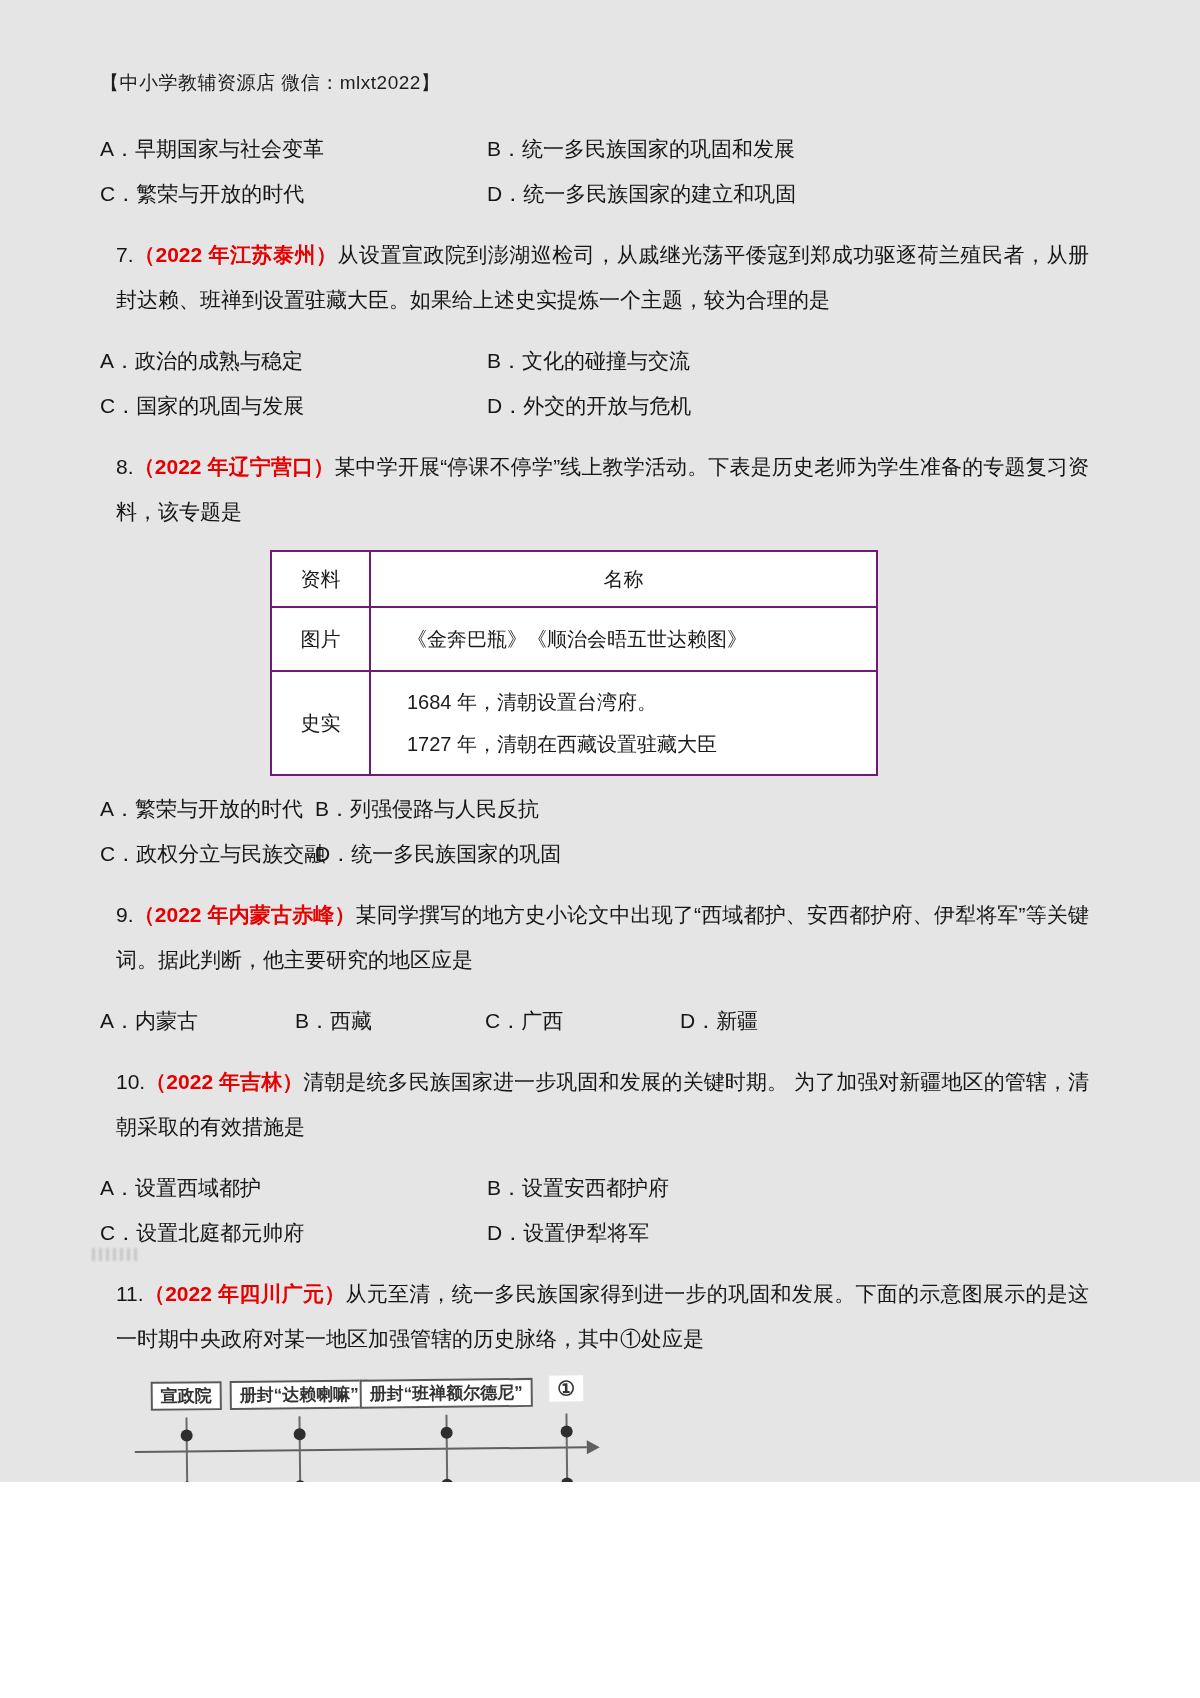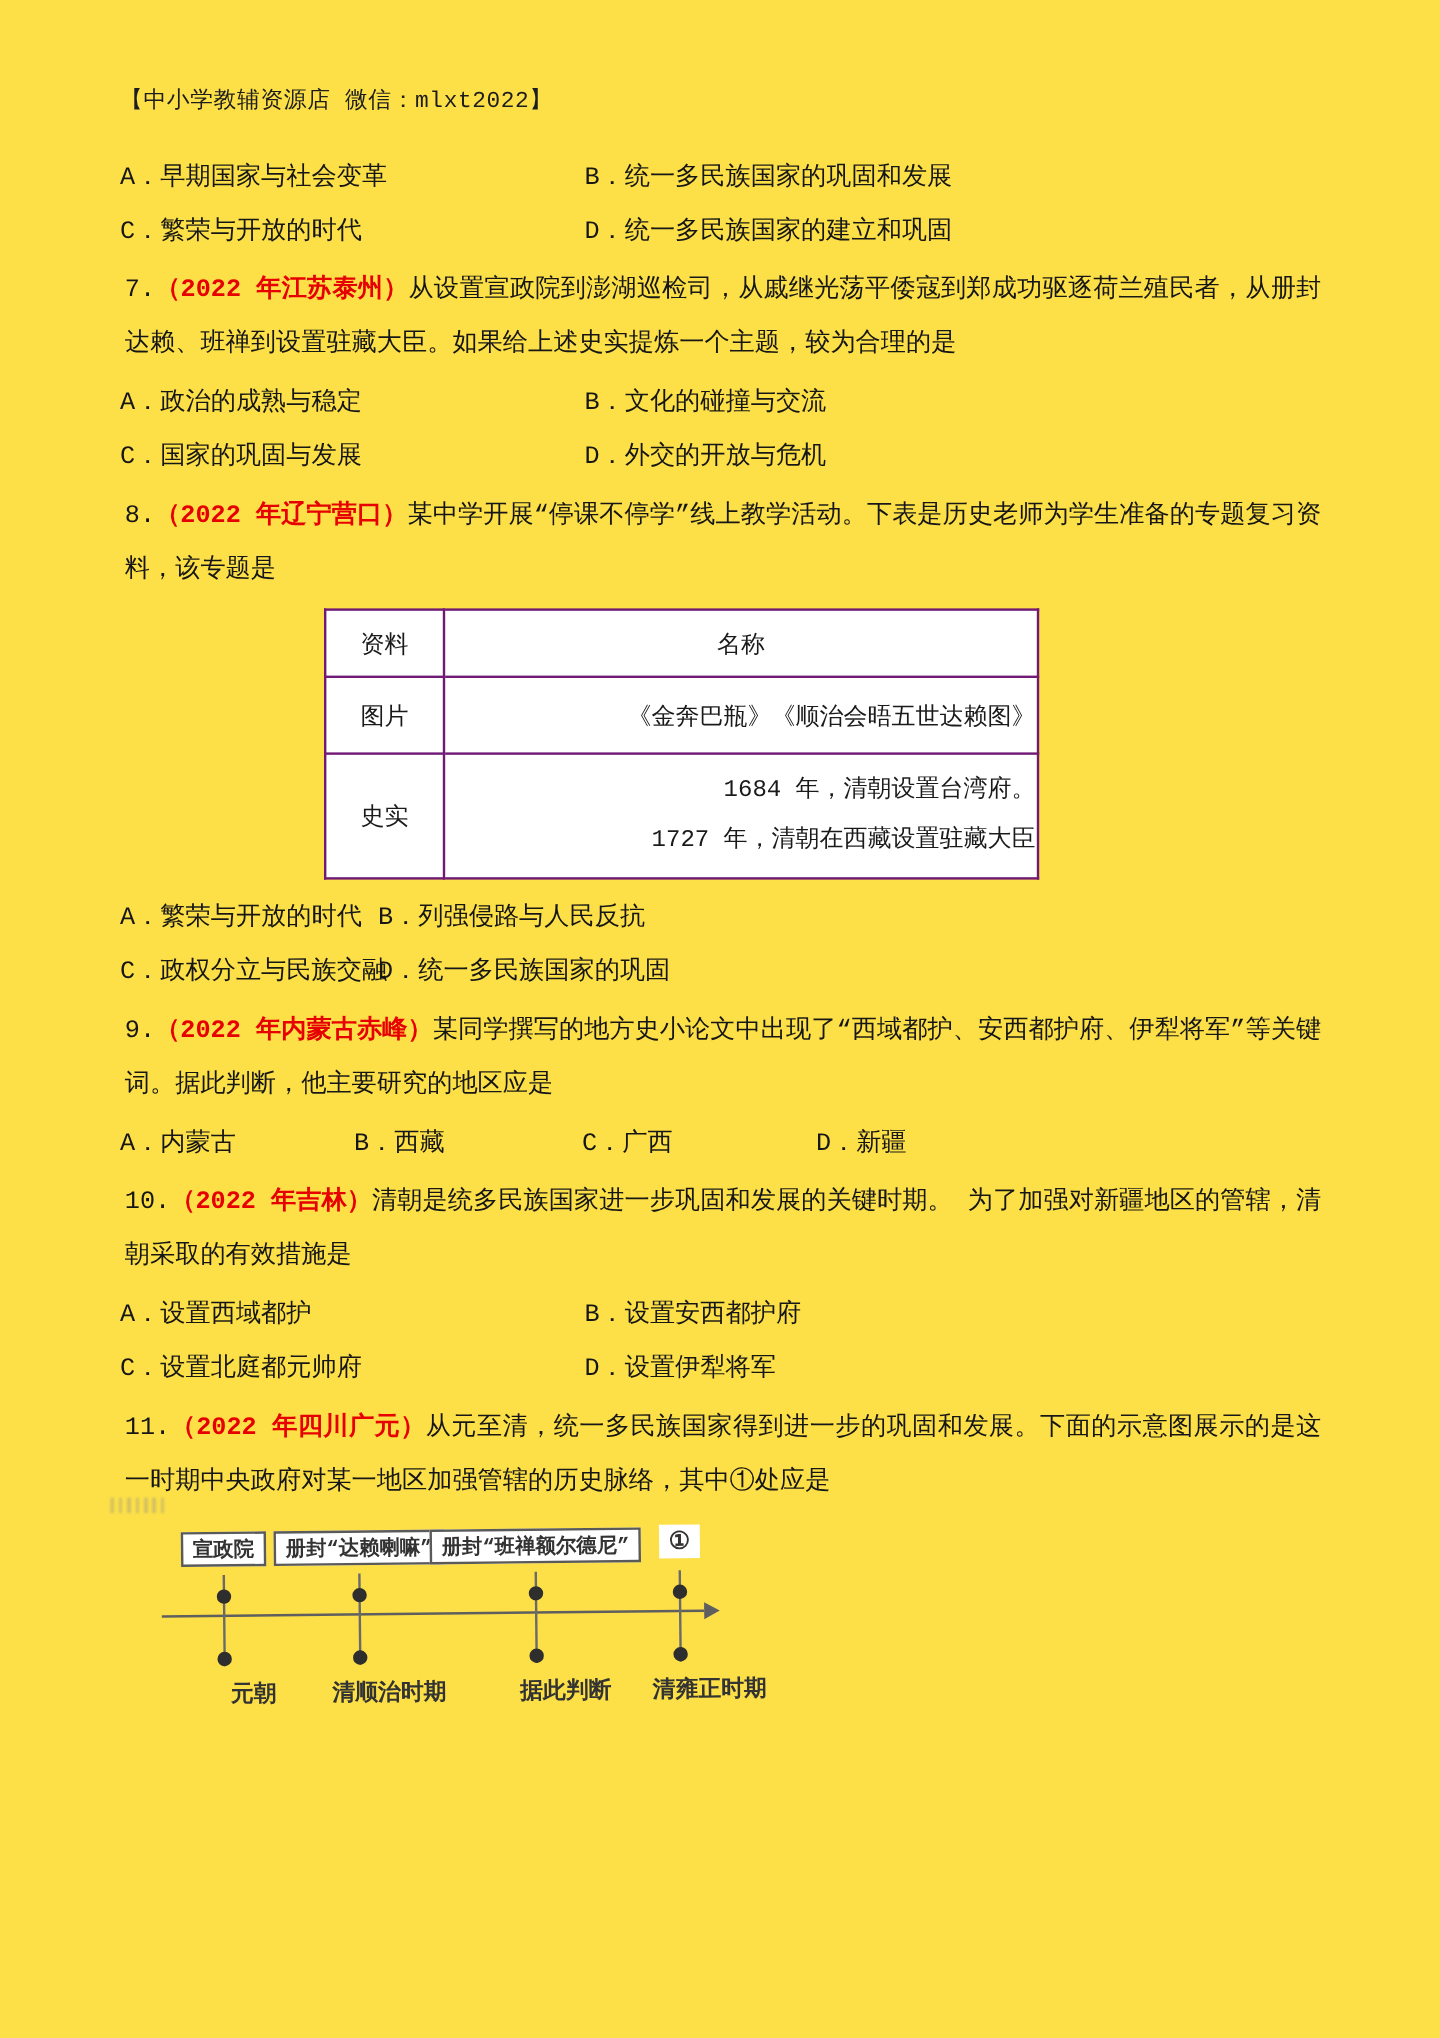--- a/index.html
+++ b/index.html
@@ -1,38 +1,38 @@
 <!DOCTYPE html>
 <html><head>
 <meta charset="utf-8">
 <style>
   html,body{margin:0;padding:0;background:#fff;}
   .page{
-    position:relative;width:1200px;height:1698px;background:#fde047;
-    font-family:Liberation Mono, monospace;color:#161616;overflow:hidden;
+    position:relative;width:1200px;height:1482px;background:#e5e5e5;
+    font-family:Liberation Sans, sans-serif;color:#161616;overflow:hidden;
   }
   .hdr{
     position:absolute;top:70px;left:100px;font-size:19px;letter-spacing:.5px;color:#1d1d1d;
   }
   .content{position:absolute;top:126px;left:100px;width:1005px;}
-  .qtext{font-size:21px;line-height:45px;text-align:justify;margin:4px;}
+  .qtext{font-size:21px;line-height:45px;text-align:justify;margin:16px;}
   .qnum{color:#161616;}
   .qsrc{color:#e60000;font-weight:700;}
   .optrow{display:grid;font-size:21px;line-height:45px;}
   .cols-2w{grid-template-columns:387px auto;}
   .cols-2n{grid-template-columns:215px auto;}
   .cols-4{grid-template-columns:195px 190px 195px auto;}
   .opt{white-space:nowrap;}
   
   table.review{border-collapse:collapse;margin:9px 0 10px 170px;font-size:20px;color:#1a1a1a;}
   table.review td{border:2px solid #701a75;background:#fff;}
   td.c1{width:95px;text-align:center;height:52px;}
   td.c2{width:468px;text-align:center;}
   td.body1{height:60px;}
-  td.body2{text-align:right;padding-left:24px;}
+  td.body2{text-align:left;padding-left:36px;}
   td.tall{height:100px;}
   .cellline{display:block;line-height:42px;}
   
   .tl{position:relative;margin:14px 0 0 35px;width:580px;height:178px;transform:rotate(-0.6deg);color:#3a3a3a;}
   .tl-box{position:absolute;top:2px;transform:translateX(-50%);border:2px solid #5a5a5a;background:#fff;
     padding:1px 8px;font-size:17px;font-weight:600;white-space:nowrap;color:#333;}
   .tl-box.plain{border:none;font-size:20px;top:0;}
   .tl-stem{position:absolute;top:38px;width:2px;height:76px;background:#6a6a6a;}
   .tl-dot{position:absolute;width:12px;height:12px;border-radius:50%;background:#2e2e2e;}
   .tl-axis{position:absolute;left:0;top:71px;width:452px;height:2px;background:#5f5f5f;}

